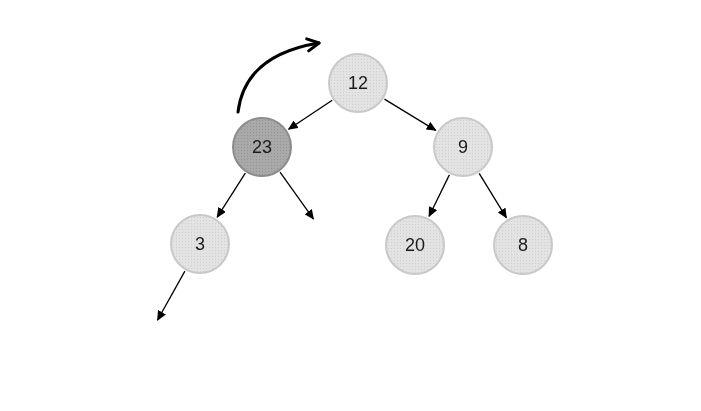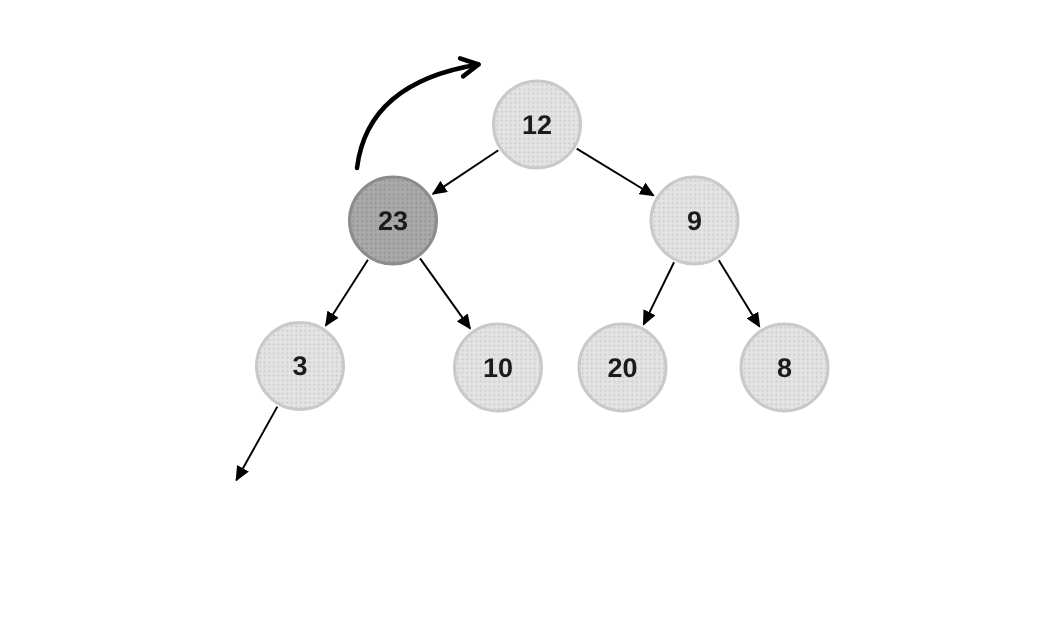--- a/index.html
+++ b/index.html
@@ -30,21 +30,20 @@
     box-sizing: border-box;
     border: 2px solid #c9c9c9;
     background-color: #e3e3e3;
     background-image: radial-gradient(rgba(0,0,0,0.09) 0.7px, transparent 0.8px);
     background-size: 3px 3px;
     display: flex;
     align-items: center;
     justify-content: center;
     font-size: 18px;
     color: #1b1b1b;
-    font-weight: bold;
   }
   .node.dark {
     background-color: #a9a9a9;
     border-color: #8c8c8c;
     background-image: radial-gradient(rgba(0,0,0,0.12) 0.7px, transparent 0.8px);
   }
   .node .val {
     line-height: 1;
     user-select: none;
   }
@@ -75,22 +74,19 @@
     </div>
     <div class="node dark" style="left: 232px; top: 117px; background-color: rgb(169, 169, 169); border-color: rgb(140, 140, 140); color: rgb(27, 27, 27);">
       <span class="val">23</span>
     </div>
     <div class="node" style="left: 433px; top: 117px; background-color: rgb(227, 227, 227); border-color: rgb(201, 201, 201); color: rgb(27, 27, 27);">
       <span class="val">9</span>
     </div>
     <div class="node" style="left: 170px; top: 214px; background-color: rgb(227, 227, 227); border-color: rgb(201, 201, 201); color: rgb(27, 27, 27);">
       <span class="val">3</span>
     </div>
-    <div class="node" style="left: 302px; top: 215px; background-color: rgb(227, 227, 227); border-color: rgb(201, 201, 201); color: rgb(27, 27, 27);">
-      <span class="val">10</span>
-    </div>
     <div class="node" style="left: 385px; top: 215px; background-color: rgb(227, 227, 227); border-color: rgb(201, 201, 201); color: rgb(27, 27, 27);">
       <span class="val">20</span>
     </div>
     <div class="node" style="left: 493px; top: 215px; background-color: rgb(227, 227, 227); border-color: rgb(201, 201, 201); color: rgb(27, 27, 27);">
       <span class="val">8</span>
     </div>
   </div>
 
 </body></html>

